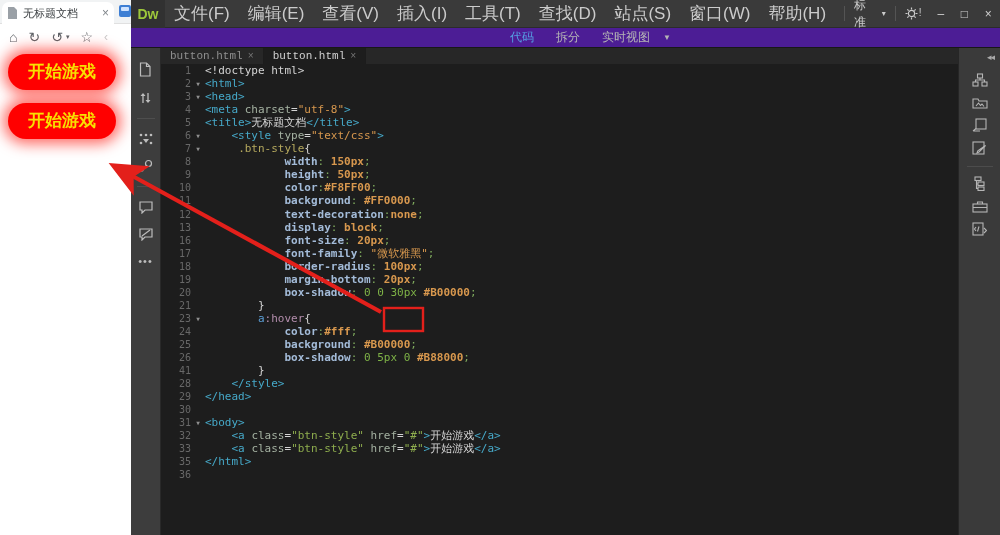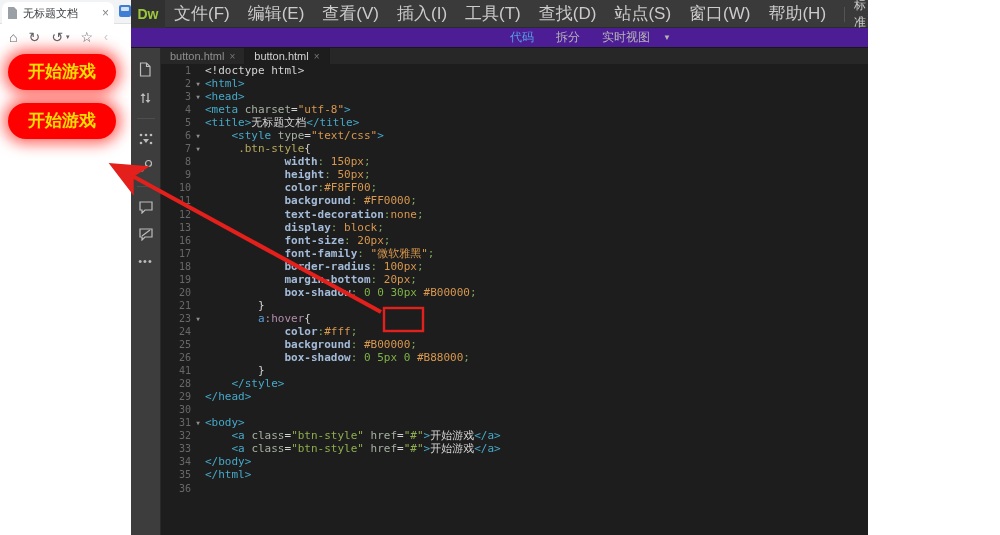--- a/index.html
+++ b/index.html
@@ -1,36 +1,36 @@
 <!DOCTYPE html>
 <html><head>
 <meta charset="utf-8">
 <style>
   * { margin:0; padding:0; box-sizing:border-box; }
   body { font-family:"Liberation Sans","DejaVu Sans",sans-serif; }
-  .screen { position:relative; width:868px; height:535px; background:#1d1d1d; overflow:hidden; }
+  .screen { position:relative; width:1000px; height:535px; background:#1d1d1d; overflow:hidden; }
 
   
   .browser { position:absolute; left:0; top:0; width:131px; height:535px; background:#fff; }
   .b-tabbar { position:relative; height:24px; background:#f1f3f4; border-bottom:1px solid #e0e0e0; }
   .b-tab { position:absolute; left:2px; top:2px; width:112px; height:22px; background:#fff; border-radius:7px 7px 0 0; display:flex; align-items:center; padding:0 5px; gap:5px; }
   .b-tab-title { font-size:11px; color:#3c4043; white-space:nowrap; overflow:hidden; flex:1; }
   .b-tab-close { color:#80868b; font-size:12px; line-height:1; }
   .b-favicon2 { position:absolute; right:0; top:5px; width:12px; height:12px; border-radius:2px; background:#3e7fd4; }
   .b-favicon2::after{ content:""; position:absolute; left:2px; top:2px; width:8px; height:4px; background:#cfe3ff; border-radius:1px;}
   .b-navbar { height:25px; background:#fff; display:flex; align-items:center; gap:11px; padding-left:9px; color:#5f6368; }
   .b-nav-ic { font-size:14px; line-height:1; }
   .b-caret { font-size:7px; margin-left:-8px; color:#5f6368; }
   .b-chev { color:#c9c9c9; font-size:12px; }
   .b-page { position:relative; height:485px; background:#fff; }
   .game-btn { position:absolute; left:8px; width:108px; height:36px; border-radius:100px; display:block; text-align:center; line-height:36px; font-size:17px; font-weight:bold; text-decoration:none; box-shadow:0 0 14px 5px rgba(255,20,10,.62); }
 
   
   .dw { position:absolute; left:131px; top:0; width:869px; height:535px; background:#1d1d1d; }
-  .titlebar { height:28px; background:#3a3a3a; display:flex; align-items:flex-start; border-bottom:1px solid #2b2b2b; }
+  .titlebar { height:28px; background:#3a3a3a; display:flex; align-items:center; border-bottom:1px solid #2b2b2b; }
   .dw-logo { width:36px; height:28px; background:#313131; color:#9dc73b; font-weight:bold; font-size:14px; display:flex; align-items:center; justify-content:center; }
   .menu-item { color:#cbcbcb; font-size:17px; padding:0 9px; line-height:28px; white-space:nowrap; }
   .tb-right { margin-left:auto; display:flex; align-items:center; height:28px; }
   .tb-sep { width:1px; height:15px; background:#545454; margin:0 9px; }
   .mode-label { color:#cbcbcb; font-size:12px; }
   .mode-caret { color:#cbcbcb; font-size:8px; margin-left:6px; }
   .gear-wrap { display:flex; align-items:flex-start; color:#cbcbcb; }
   .gear-bang { font-size:10px; color:#cbcbcb; margin-left:1px; }
   .win-btn { width:26px; height:28px; color:#cfcfcf; font-size:12px; display:flex; align-items:center; justify-content:center; }
 
@@ -42,37 +42,37 @@
   
   .lefttools { position:absolute; left:0; top:48px; width:30px; height:487px; background:#3d3d3d; border-right:1px solid #292929; display:flex; flex-direction:column; align-items:center; }
   .lt-ic { color:#bdbdbd; margin-top:14px; }
   .lt-ic svg { display:block; }
   .lt-div { width:18px; height:1px; background:#4e4e4e; margin-top:13px; }
   .lt-dots { color:#bdbdbd; font-size:11px; letter-spacing:1px; margin-top:14px; }
 
   
   .editor { position:absolute; left:30px; top:48px; width:797px; height:487px; background:#1d1d1d; }
   .doc-tabs { height:16px; background:#272727; display:flex; }
-  .doc-tab { display:flex; align-items:center; gap:5px; padding:0 9px; font-size:11px; color:#8f8f8f; border-right:1px solid #1c1c1c; }
+  .doc-tab { display:flex; align-items:center; gap:5px; padding:0 9px; font-size:11px; color:#8f8f8f; border-right:1px solid #1c1c1c;font-family:Liberation Mono, monospace; }
   .doc-tab.active { background:#1d1d1d; color:#d2d2d2; }
   .doc-tab .x { font-size:10px; color:#777; }
   .code-area { position:absolute; top:16px; left:0; right:0; bottom:0; font-family:"DejaVu Sans Mono","Liberation Mono",monospace; font-size:11px; }
   .cl { display:flex; height:13.06px; line-height:13.06px; white-space:pre; }
   .ln { width:30px; text-align:right; color:#686868; font-size:10px; flex:none; }
   .fold { width:14px; text-align:center; color:#909090; font-size:6px; flex:none; }
   .ct { flex:1; }
   .c-pl  { color:#d4d4d4; }
   .c-tag { color:#46a9c9; }
   .c-attr{ color:#a5b2a2; }
   .c-stro{ color:#d8984e; }
   .c-strg{ color:#8fae4e; }
   .c-sel { color:#b5a95e; }
   .c-prop{ color:#a3bbd8;font-weight:bold; }
   .c-pg  { color:#7ea95d; }
-  .c-num { color:#d8984e; }
+  .c-num { color:#d8984e;font-weight:bold; }
   .c-nug { color:#7fb347; }
   .c-elem{ color:#5b9ed6; }
   .c-pseu{ color:#b48ead; }
 
   
   .rightpanel { position:absolute; right:0; top:48px; width:42px; height:487px; background:#3a3a3a; border-left:1px solid #262626; display:flex; flex-direction:column; align-items:center; }
   .rp-collapse { align-self:flex-end; color:#a9a9a9; font-size:9px; margin:4px 6px 2px 0; letter-spacing:-1px; }
   .rp-ic { color:#b5b5b5; margin-top:9px; }
   .rp-ic svg { display:block; }
   .rp-div { width:26px; height:1px; background:#4c4c4c; margin-top:11px; }
@@ -241,21 +241,20 @@
           <div class="cl"><span class="ln">24</span><span class="fold"></span><span class="ct"><span class="c-pl">            </span><span class="c-prop">color</span><span class="c-pg">:</span><span class="c-num">#fff</span><span class="c-pg">;</span></span></div>
           <div class="cl"><span class="ln">25</span><span class="fold"></span><span class="ct"><span class="c-pl">            </span><span class="c-prop">background</span><span class="c-pg">:</span><span class="c-pl"> </span><span class="c-num">#B00000</span><span class="c-pg">;</span></span></div>
           <div class="cl"><span class="ln">26</span><span class="fold"></span><span class="ct"><span class="c-pl">            </span><span class="c-prop">box-shadow</span><span class="c-pg">:</span><span class="c-pl"> </span><span class="c-nug">0 5px 0 </span><span class="c-num">#B88000</span><span class="c-pg">;</span></span></div>
           <div class="cl"><span class="ln">41</span><span class="fold"></span><span class="ct"><span class="c-pl">        }</span></span></div>
           <div class="cl"><span class="ln">28</span><span class="fold"></span><span class="ct"><span class="c-pl">    </span><span class="c-tag">&lt;/style&gt;</span></span></div>
           <div class="cl"><span class="ln">29</span><span class="fold"></span><span class="ct"><span class="c-tag">&lt;/head&gt;</span></span></div>
           <div class="cl"><span class="ln">30</span><span class="fold"></span><span class="ct"></span></div>
           <div class="cl"><span class="ln">31</span><span class="fold">▼</span><span class="ct"><span class="c-tag">&lt;body&gt;</span></span></div>
           <div class="cl"><span class="ln">32</span><span class="fold"></span><span class="ct"><span class="c-pl">    </span><span class="c-tag">&lt;a </span><span class="c-attr">class</span><span class="c-pl">=</span><span class="c-strg">"btn-style"</span><span class="c-pl"> </span><span class="c-attr">href</span><span class="c-pl">=</span><span class="c-strg">"#"</span><span class="c-tag">&gt;</span><span class="c-pl">开始游戏</span><span class="c-tag">&lt;/a&gt;</span></span></div>
           <div class="cl"><span class="ln">33</span><span class="fold"></span><span class="ct"><span class="c-pl">    </span><span class="c-tag">&lt;a </span><span class="c-attr">class</span><span class="c-pl">=</span><span class="c-strg">"btn-style"</span><span class="c-pl"> </span><span class="c-attr">href</span><span class="c-pl">=</span><span class="c-strg">"#"</span><span class="c-tag">&gt;</span><span class="c-pl">开始游戏</span><span class="c-tag">&lt;/a&gt;</span></span></div>
-          <div class="cl"><span class="ln">34</span><span class="fold"></span><span class="ct"><span class="c-tag">&lt;/body&gt;</span></span></div>
           <div class="cl"><span class="ln">35</span><span class="fold"></span><span class="ct"><span class="c-tag">&lt;/html&gt;</span></span></div>
           <div class="cl"><span class="ln">36</span><span class="fold"></span><span class="ct"></span></div>
         </div>
     </div>
 
     <div class="rightpanel">
       <span class="rp-collapse">◂◂</span>
       <span class="rp-ic">
           <svg width="16" height="14" viewBox="0 0 16 14">
             <g stroke="currentColor" stroke-width="1.1" fill="none">

